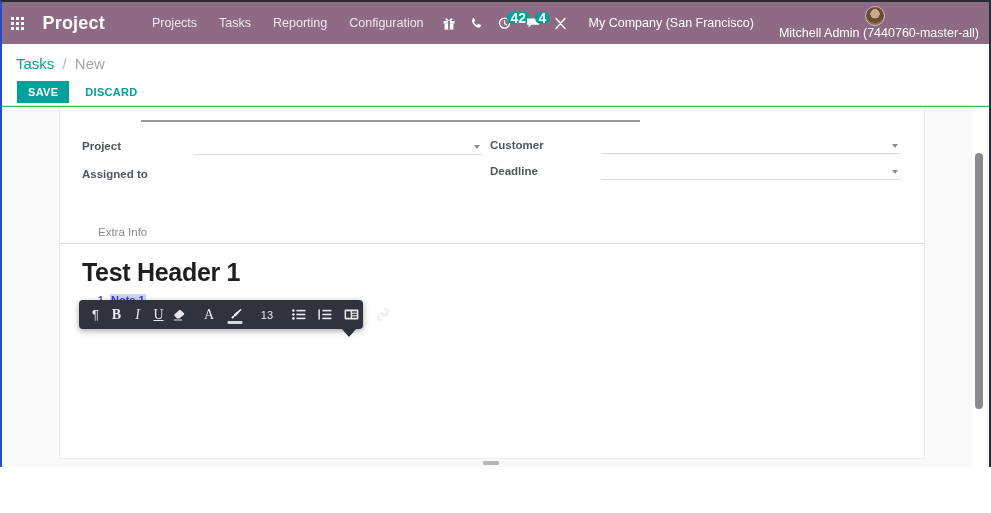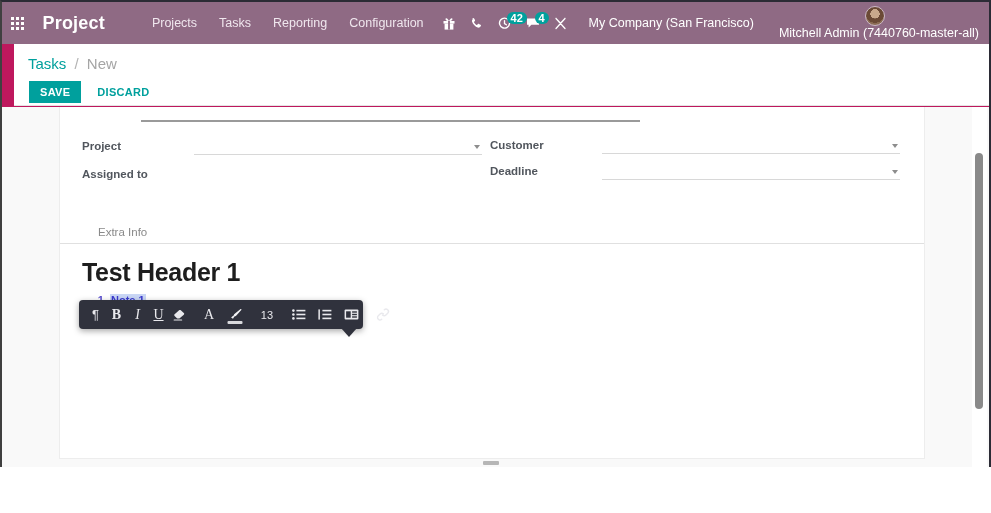--- a/index.html
+++ b/index.html
@@ -5,22 +5,22 @@
   * { box-sizing: border-box; margin: 0; padding: 0; }
   html, body {
     width: 991px; height: 513px;
     background: #ffffff;
     font-family: "Liberation Sans", sans-serif;
     overflow: hidden;
   }
   #root {
     position: relative;
     width: 991px; height: 467px;
-    background: #be185d;
-    border-left: 2px solid #404040;
+    background: #22c55e;
+    border-left: 2px solid #1d4ed8;
     border-right: 2px solid #2b2b35;
     border-top: 2px solid #2b2b35;
     overflow: hidden;
   }
 
   
   .navbar {
     position: absolute; top: 0; left: 0; right: 0; height: 42px;
     background: #8f6a84;
     display: flex; align-items: center;
@@ -53,41 +53,41 @@
   }
   .nav-icon {
     position: relative; width: 28px; height: 42px;
     display: flex; align-items: center; justify-content: center;
     cursor: pointer; color: #ffffff;
   }
   .nav-icon svg { display: block; }
   .badge {
     position: absolute; top: 10px; left: 16px;
     background: #00a09d; color: #ffffff;
-    font-size: 11px; font-weight: bold;
+    font-size: 14px; font-weight: bold;
     border-radius: 8px; padding: 1px 4px 1px 4px;
     line-height: 10px; min-width: 14px; text-align: center;
   }
   .company-name {
     font-size: 12.5px; color: #ffffff; margin-left: 14px; margin-right: 8px;
     cursor: pointer; white-space: nowrap;
   }
   .user-zone {
     display: flex; align-items: center; margin-left: 10px; cursor: pointer; flex-direction: column;
   }
   .avatar {
     width: 20px; height: 20px; border-radius: 50%;
     background: radial-gradient(circle at 50% 38%, #c9a98c 0 32%, #6b4a36 33% 62%, #8a6b53 63% 100%);
     border: 1px solid #cbb7c4; flex: none;
   }
   .user-name { font-size: 12.5px; color: #ffffff; margin-left: 7px; white-space: nowrap; }
 
   
   .control-panel {
-    position: absolute; top: 42px; left: 12px; right: 0; height: 62px;
+    position: absolute; top: 42px; left: 0; right: 0; height: 62px;
     background: #ffffff; border-bottom: 1px solid #e4e4e4;
   }
   .breadcrumb { position: absolute; left: 14px; top: 11px; font-size: 15px; }
   .bc-link { color: #00a09d; cursor: pointer; }
   .bc-sep { color: #b3b3b3; margin: 0 4px; }
   .bc-current { color: #a5a5a5; }
   .btn-row { position: absolute; left: 15px; top: 37px; display: flex; align-items: center; }
   .btn-save {
     background: #00a09d; color: #ffffff; font-size: 11px; font-weight: bold;
     padding: 5px 11px; border: none; cursor: pointer; letter-spacing: .3px;

